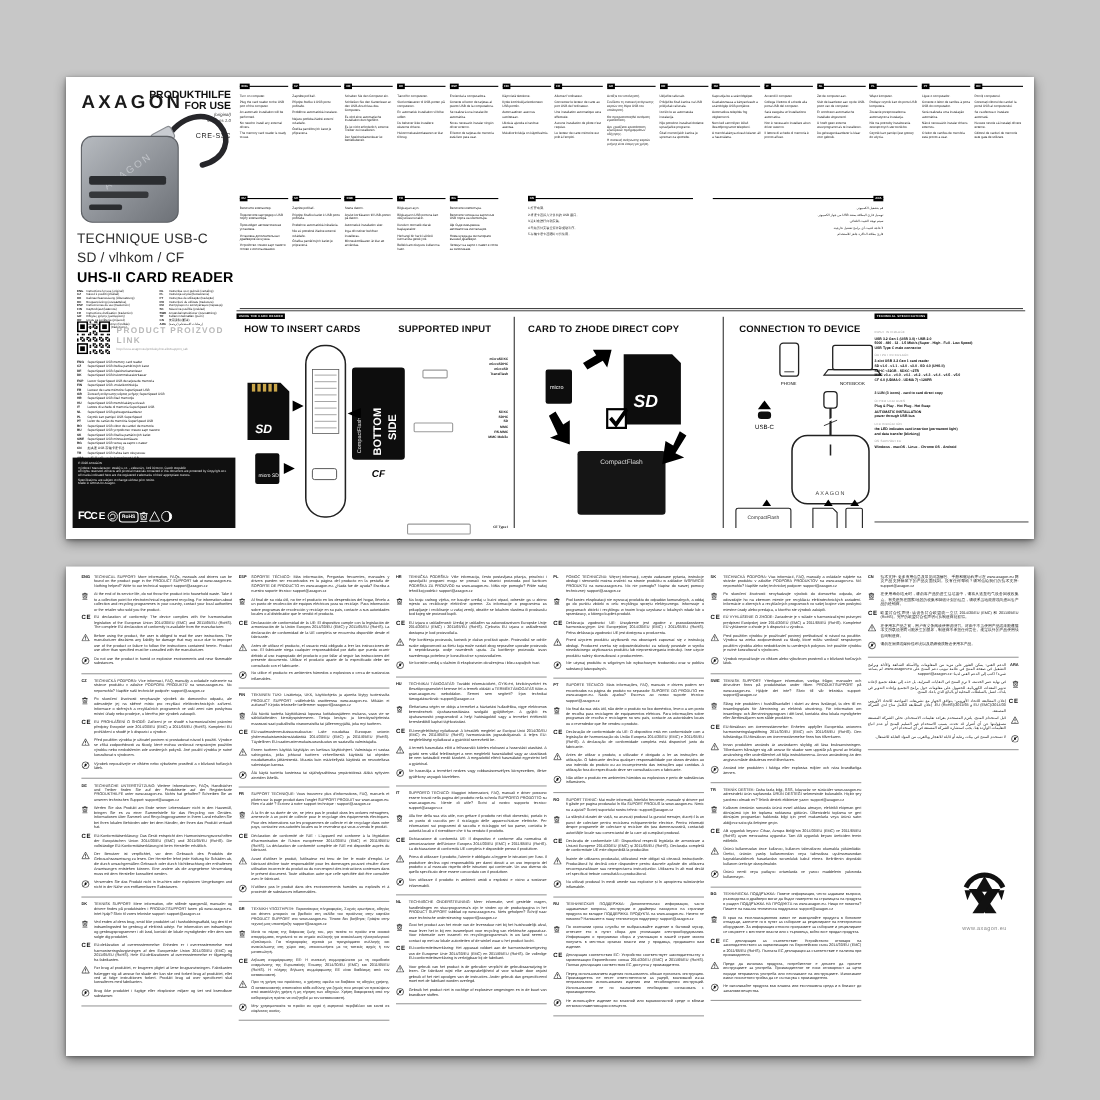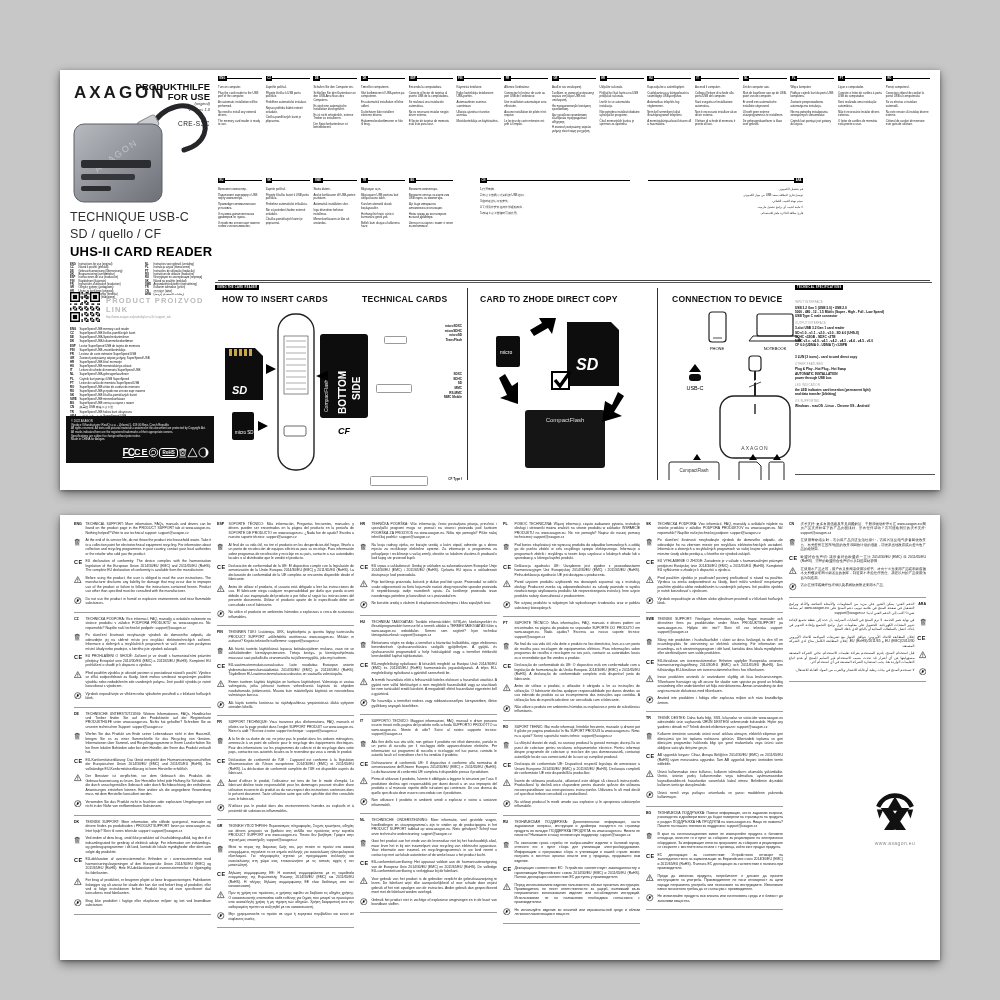--- a/index.html
+++ b/index.html
@@ -18,21 +18,21 @@
   .t3{font-size:13px;font-weight:800;color:#000;letter-spacing:.2px;}
   .langcols{display:flex;gap:4px;font-size:2.7px;line-height:1.02;}
   .langcols .c{width:72px;}
   .lrow{display:flex;gap:1.5px;margin-bottom:.6px;}
   .lrow b{width:7px;flex:none;}
   .psl{font-size:7.5px;font-weight:800;color:#b9b9b9;letter-spacing:1.2px;}
   .purl{font-size:2.8px;color:#9a9a9a;margin-top:1px;}
   .pnames{font-size:2.9px;line-height:1.22;}
   .pnames .lrow b{width:8px;}
   .legal{background:#101010;color:#e8e8e8;padding:4px 5px;font-size:2.8px;line-height:1.3;}
-  .legal .certs{display:flex;align-items:center;justify-content:flex-end;margin-top:5px;color:#fff;text-decoration:underline;}
+  .legal .certs{display:flex;align-items:center;justify-content:flex-start;margin-top:22px;color:#fff;}
   .certs .ci{display:flex;align-items:center;justify-content:center;height:12px;}
   .fcc{font-size:10px;font-weight:800;letter-spacing:-1px;}
   .cemark{font-size:9px;font-weight:700;letter-spacing:1px;}
   .rohs{font-size:4.5px;font-weight:700;border:0.6px solid #fff;border-radius:3px;padding:1px 2px;}
   
   .cols{position:absolute;left:158px;width:712px;}
   .icolumn{position:absolute;top:0;}
   .icolumn .bar{border-top:.8px solid #000;position:relative;margin-bottom:3px;}
   .badge{position:absolute;top:-2.6px;left:0;background:#000;color:#fff;font-size:2.6px;font-weight:700;
     padding:.4px 1.6px;line-height:1.4;}
@@ -90,21 +90,21 @@
       <path d="M84,34 C98,10 122,6 134,20 C144,32 140,50 118,56" fill="none" stroke="#26262a" stroke-width="5" stroke-linecap="round"></path>
       <rect x="72" y="24" width="20" height="12" rx="3" fill="#c9ccd1" stroke="#8a8d92" stroke-width="1" transform="rotate(-28 82 30)"></rect>
       <rect x="8" y="30" width="88" height="78" rx="10" fill="url(#g1)" stroke="#5d6065" stroke-width="1"></rect>
       <text x="52" y="64" font-size="9" fill="#c9ccd1" opacity=".8" text-anchor="middle" transform="rotate(-35 52 64)" font-family="Liberation Sans,sans-serif" letter-spacing="2">AXAGON</text>
       <rect x="15" y="66" width="70" height="8" rx="2" fill="#2b2d30"></rect>
       <rect x="15" y="80" width="54" height="6" rx="2" fill="#35373a"></rect>
       <rect x="15" y="92" width="30" height="5" rx="2" fill="#2b2d30"></rect>
     </svg>
 
     <div class="abs t1" style="left:10px;top:140px;">TECHNIQUE USB-C</div>
-    <div class="abs t1" style="left:10px;top:157px;">SD / quello / CF</div>
+    <div class="abs t1" style="left:10px;top:157px;">SD / vlhkom / CF</div>
     <div class="abs t3" style="left:10px;top:174px;">UHS-II CARD READER</div>
 
     <div class="abs langcols" style="left:10px;top:194px;width:146px;" id="langList">
         <div class="c">
           <div class="lrow">
             <b>ENG</b>
             <span>Instructions for use (original)</span>
           </div>
           <div class="lrow">
             <b>CZ</b>
@@ -693,21 +693,21 @@
           <div class="istep">قارئ بطاقة الذاكرة جاهز للاستخدام.</div>
         </div>
       </div>
 
     <div class="abs hline" style="left:155px;top:212px;width:717px;"></div>
     <div class="abs bandtag" style="left:155px;top:215px;">USING THE CARD READER</div>
     <div class="abs vline" style="left:407px;top:218px;height:192px;"></div>
     <div class="abs vline" style="left:597px;top:218px;height:192px;"></div>
 
     <div class="abs sectitle" style="left:162px;top:224px;width:160px;">HOW TO INSERT CARDS</div>
-    <div class="abs sectitle" style="left:302px;top:224px;width:100px;">TECHNICAL CARDS</div>
+    <div class="abs sectitle" style="left:302px;top:224px;width:100px;">SUPPORTED INPUT</div>
     <div class="abs sectitle" style="left:420px;top:224px;width:170px;">CARD TO ZHODE DIRECT COPY</div>
     <div class="abs sectitle" style="left:612px;top:224px;width:160px;">CONNECTION TO DEVICE</div>
 
     <svg class="abs" style="left:160px;top:238px;" width="150" height="170" viewBox="0 0 150 170">
       <rect x="58" y="6" width="36" height="156" rx="17" fill="none" stroke="#222" stroke-width="1.4"></rect>
       <rect x="64" y="28" width="24" height="58" fill="none" stroke="#555" stroke-width=".7"></rect>
       <g stroke="#777" stroke-width=".6">
         <line x1="66" y1="33" x2="86" y2="33"></line>
           <line x1="66" y1="39" x2="86" y2="39"></line>
           <line x1="66" y1="45" x2="86" y2="45"></line>

